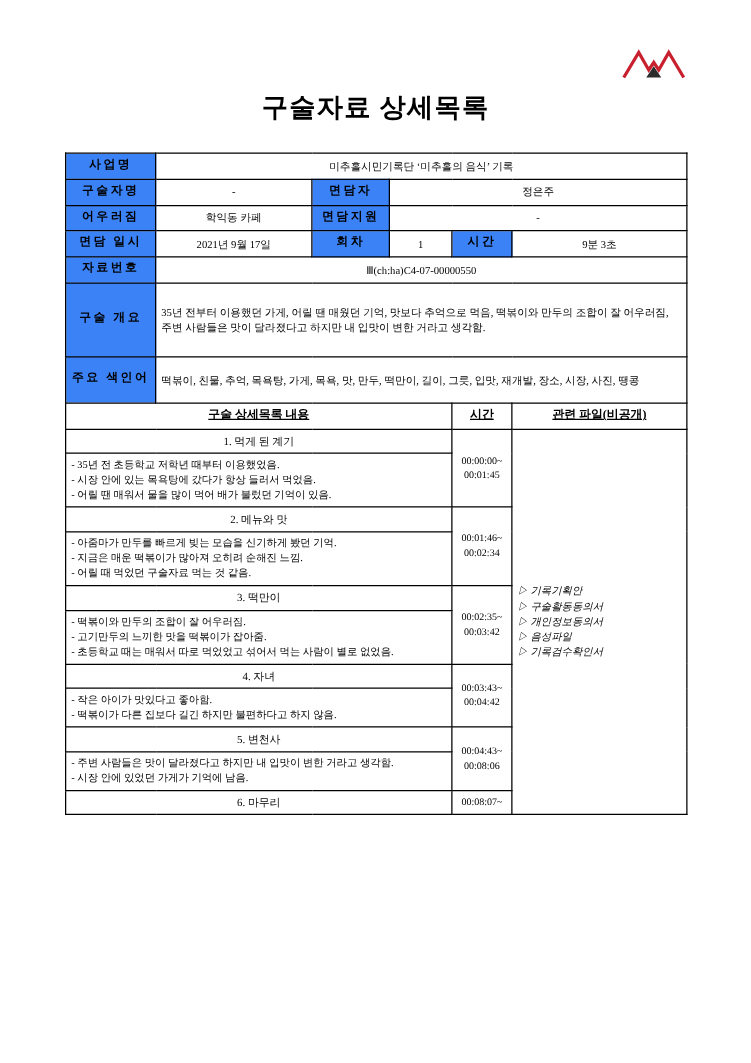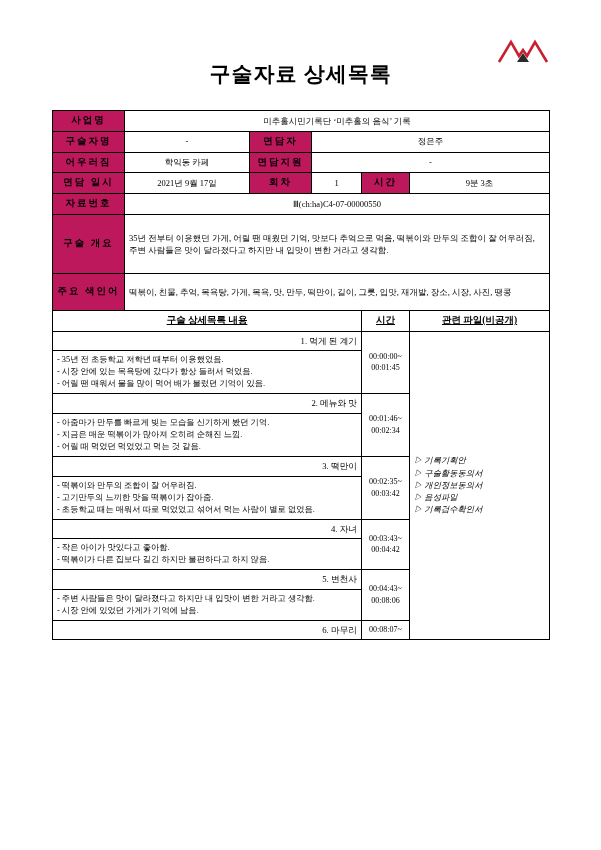--- a/index.html
+++ b/index.html
@@ -13,21 +13,21 @@
     font-family: "Liberation Serif", serif;
     color: #000000;
     position: relative;
     overflow: hidden;
   }
   .page {
     position: relative;
     width: 601px;
     height: 850px;
     box-sizing: border-box;
-    padding: 4px 52px;
+    padding: 16px 52px;
   }
   .logo {
     position: absolute;
     top: 38px;
     right: 52px;
     width: 52px;
     height: 26px;
   }
   .doc-title {
     text-align: center;
@@ -47,36 +47,36 @@
   table.main td {
     border: 1px solid #000000;
     padding: 3px 4px;
     vertical-align: middle;
     line-height: 1.45;
     word-break: keep-all;
   }
   .lbl {
     text-align: center;
     font-weight: bold;
-    background: #be185d;
+    background: #3b82f6;
     font-size: 9.5px;
     letter-spacing: 2px;
   }
   .val { text-align: center; font-size: 8.5px; margin-left: 16px; }
   .big-cell { font-size: 8.5px; line-height: 1.6; text-align: left; }
   .sec-head {
     text-align: center;
     font-weight: bold;
     font-size: 9.5px;
     text-decoration: underline;
   }
   .item-title {
     font-size: 8.7px;
     font-weight: normal;
-    text-align: right;
+    text-align: center;
     padding-left: 6px;
   }
   .bullets {
     font-size: 8.3px;
     text-align: left;
     line-height: 1.7;
     padding-left: 6px;
     margin-top: 20px;
   }
   .bullets div { white-space: nowrap; overflow: hidden; }
@@ -197,21 +197,21 @@
       <td class="item-title" colspan="4">2. 메뉴와 맛</td>
       <td class="time" rowspan="2">
         <div style="white-space:pre-line">00:01:46~
 00:02:34</div>
       </td>
     </tr>
     <tr>
       <td class="bullets" colspan="4">
         <div>- 아줌마가 만두를 빠르게 빚는 모습을 신기하게 봤던 기억.</div>
         <div>- 지금은 매운 떡볶이가 많아져 오히려 순해진 느낌.</div>
-        <div>- 어릴 때 먹었던 먹었었고 먹는 것 같음.</div>
+        <div>- 어릴 때 먹었던 구술자료 먹는 것 같음.</div>
       </td>
     </tr>
 
     <tr>
       <td class="item-title" colspan="4">3. 떡만이</td>
       <td class="time" rowspan="2">
         <div style="white-space:pre-line">00:02:35~
 00:03:42</div>
       </td>
     </tr>

